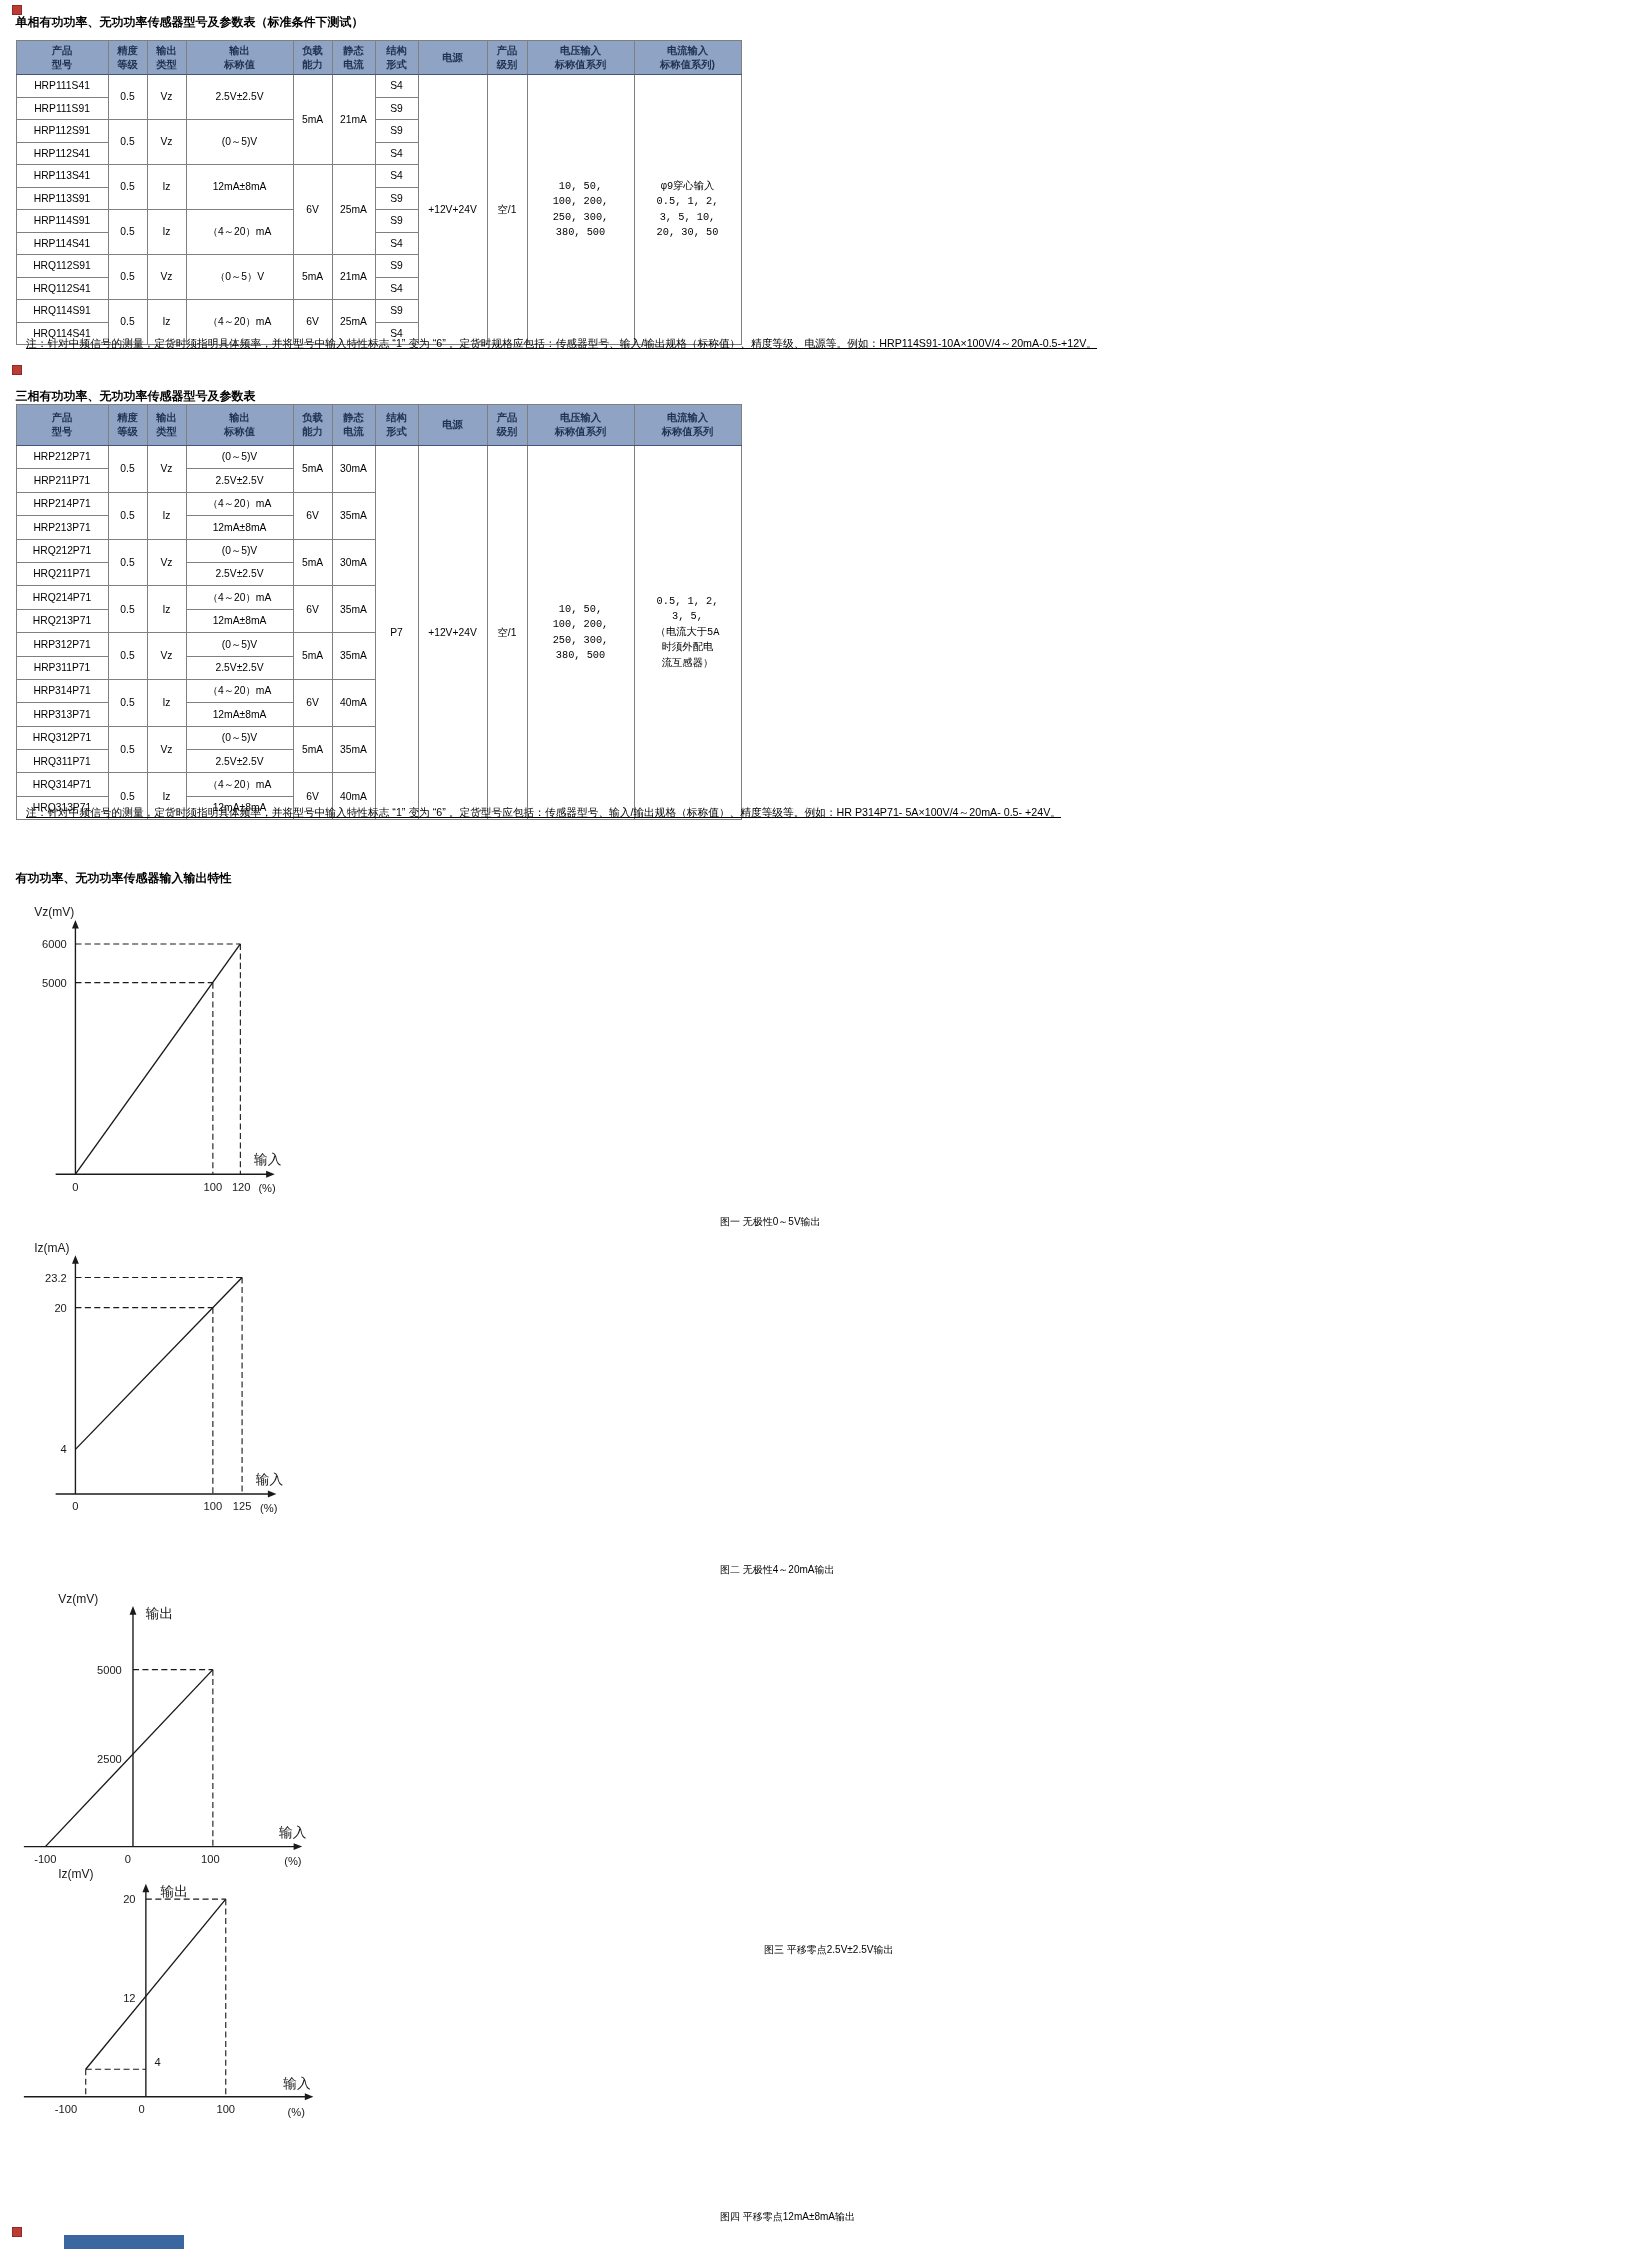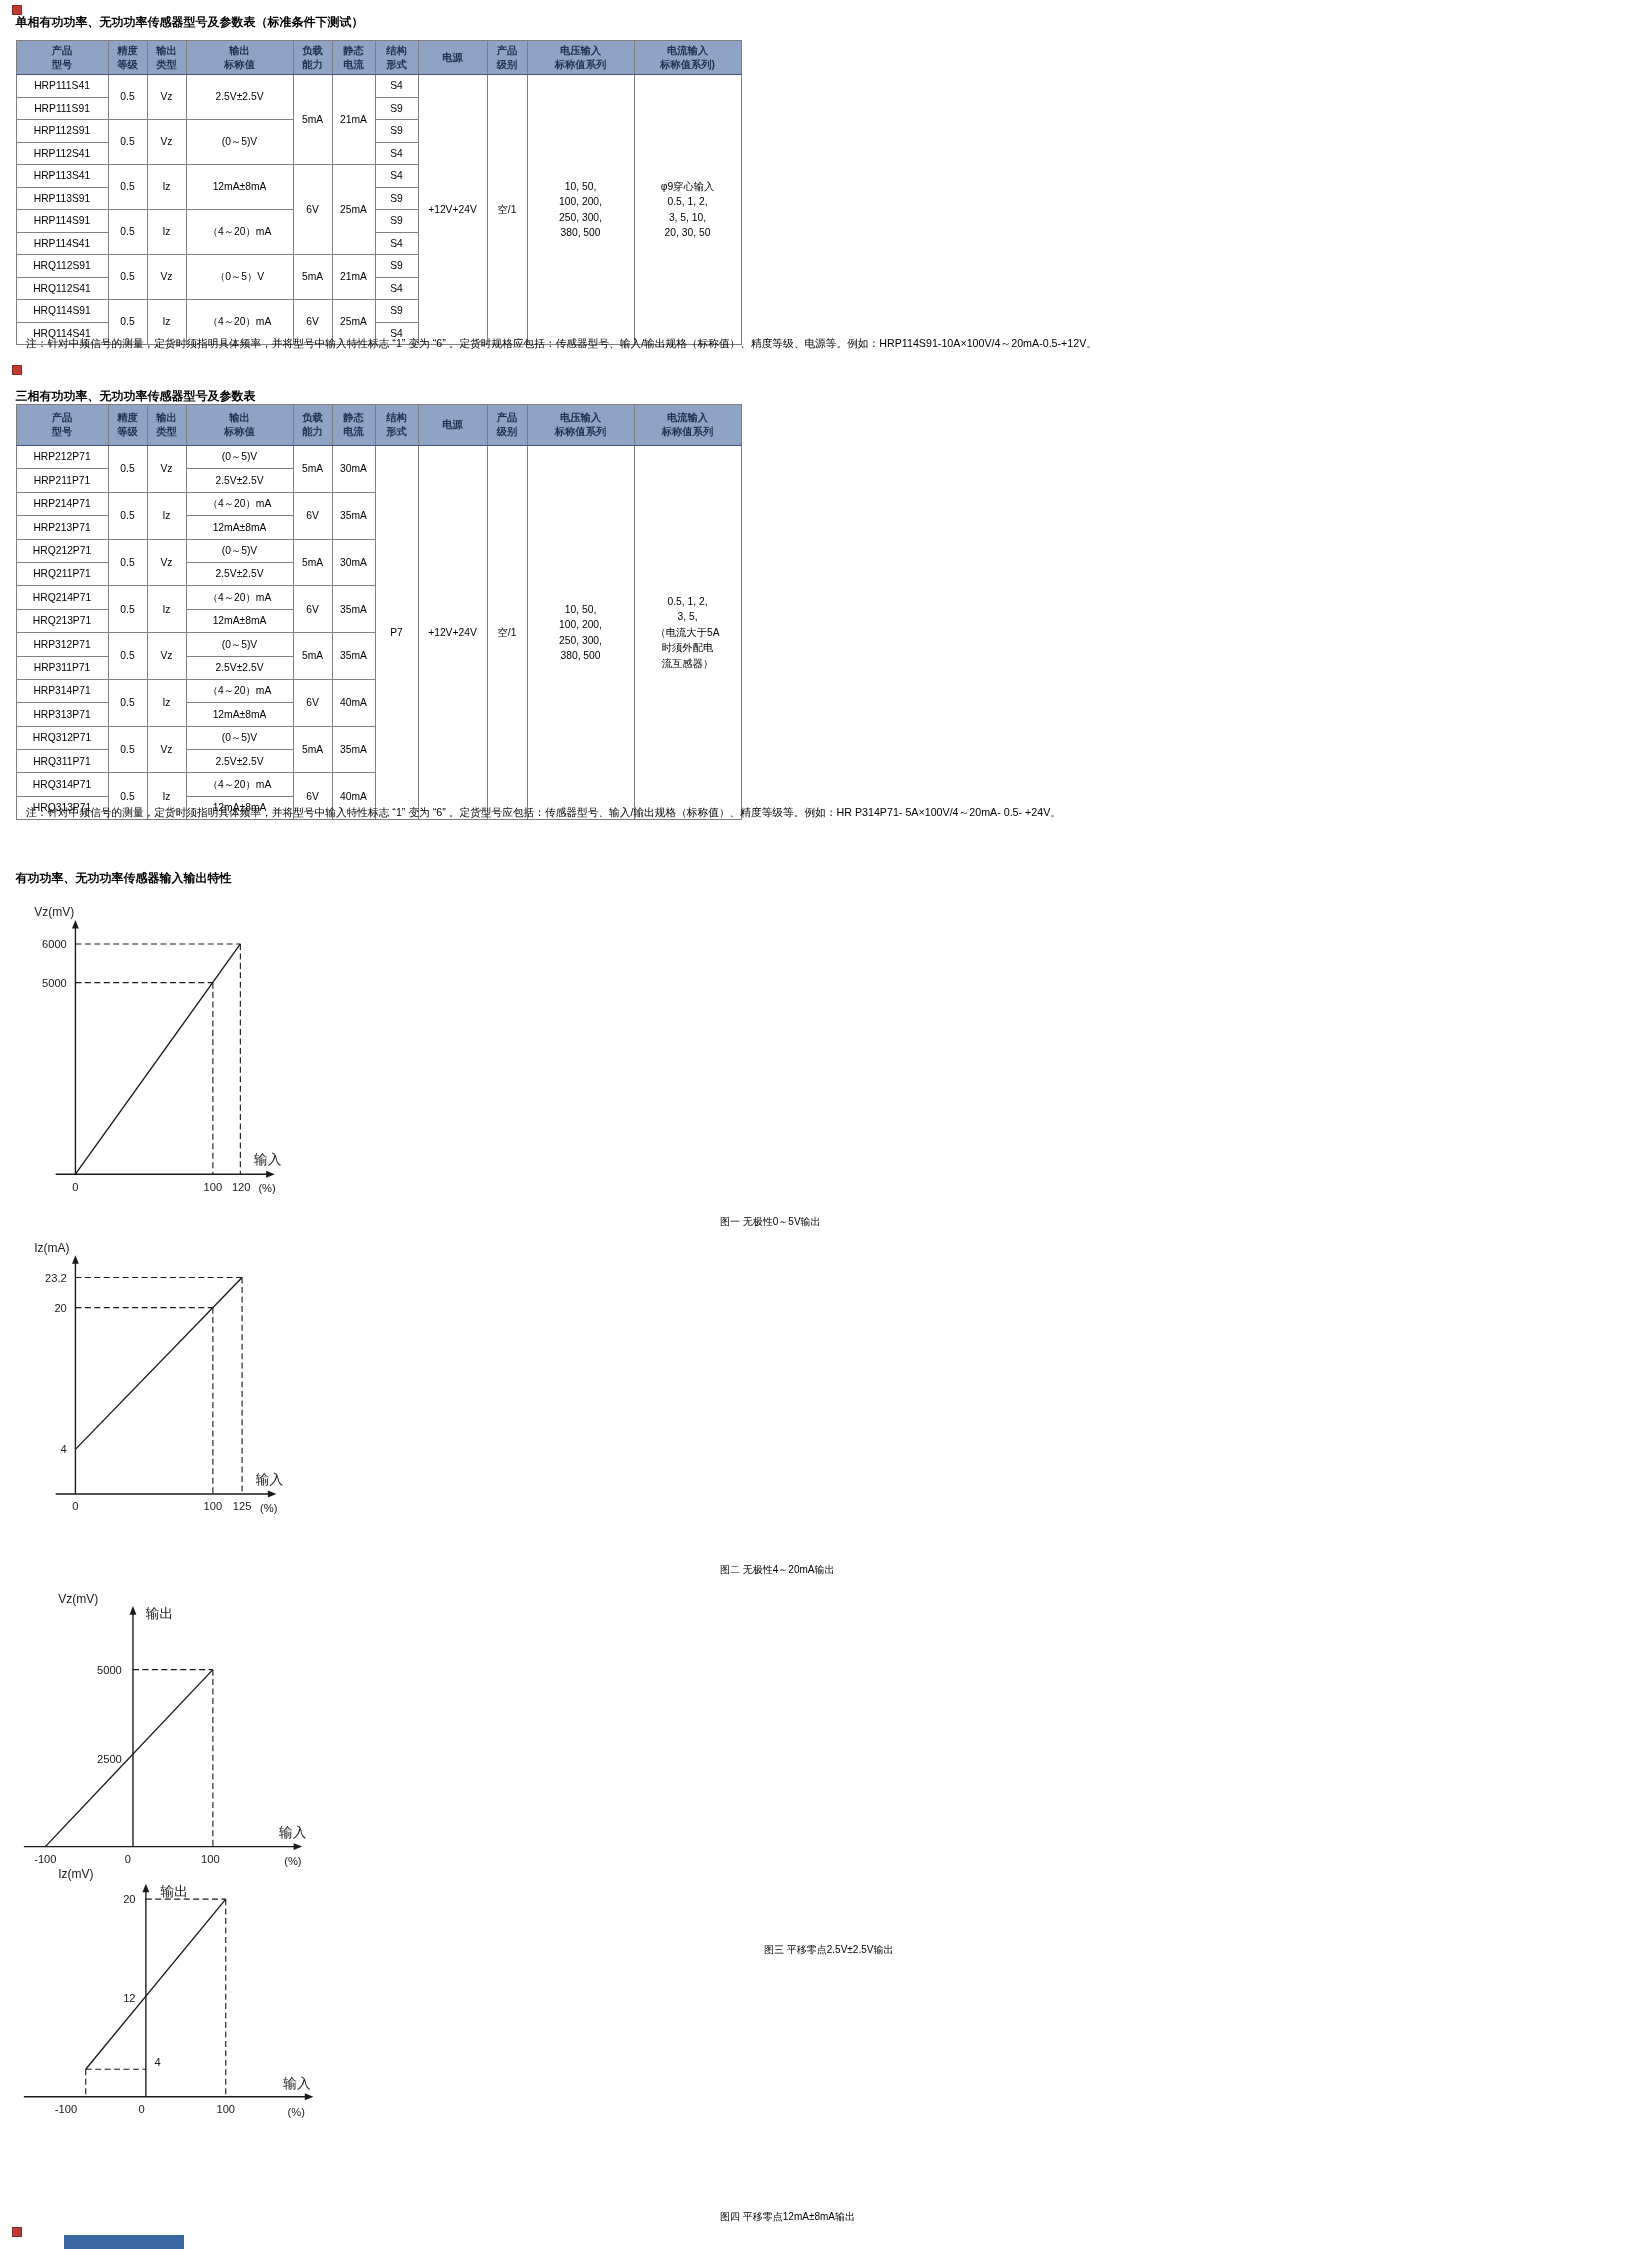--- a/index.html
+++ b/index.html
@@ -1,34 +1,34 @@
 <!DOCTYPE html>
 <html style="font-size:13.8px"><head>
 <meta charset="utf-8">
 <style>
   html,body{margin:0;padding:0;background:#fff;}
   body{font-family:"Liberation Sans","DejaVu Sans",sans-serif;color:#000;}
   .page{position:relative;width:1352px;height:2250px;background:#fff;overflow:hidden;}
   .abs{position:absolute;}
   .redicon{width:7.7px;height:7.7px;background:#bc3c34;border:0.9px solid #8d2a24;}
   .title{font-size:12px;font-weight:bold;white-space:nowrap;}
-  .note{font-size:10.7px;white-space:nowrap;}
+  .note{font-size:10.7px;white-space:nowrap;text-decoration:underline;}
   .sechead{font-size:12px;font-weight:bold;white-space:nowrap;margin-top:10px;}
   .caption{font-size:10px;white-space:nowrap;}
   table.spec{border-collapse:collapse;table-layout:fixed;position:absolute;border:0.9px solid #6f6f6f;}
   table.spec th{background:#8fa3c4;color:#1f3250;font-size:10.3px;font-weight:bold;
     border:0.9px solid #7f7f7f;border-bottom:1.7px solid #44547a;white-space:pre-line;
     height:33px;line-height:1.35;padding:0 1.7px;text-align:center;vertical-align:middle;}
   table.spec td{border:0.9px solid #7f7f7f;font-size:10.3px;text-align:center;vertical-align:middle;
     height:21.5px;white-space:pre-line;line-height:1.5;padding:0 1.7px;}
   table.t2 th{height:40px;}
   table.t2 td{height:22.4px;}
   td.vt{vertical-align:top;padding-top:3.4px;}
   td.vb{vertical-align:bottom;padding-bottom:3.4px;}
-  td.ser{line-height:2.0;}
+  td.ser{line-height:2.0;font-family:Liberation Mono, monospace;}
   .banner{width:120px;height:14.6px;background:#3b67a0;}
   svg text{font-family:"Liberation Sans","DejaVu Sans",sans-serif;fill:#1a1a1a;}
 </style>
 </head>
 <body>
 
 <div class="page">
 
   <span class="redicon abs" style="left:12px;top:5.2px"></span>
   <div class="title abs" style="left:15.5px;top:13.8px">单相有功功率、无功功率传感器型号及参数表（标准条件下测试）</div>

